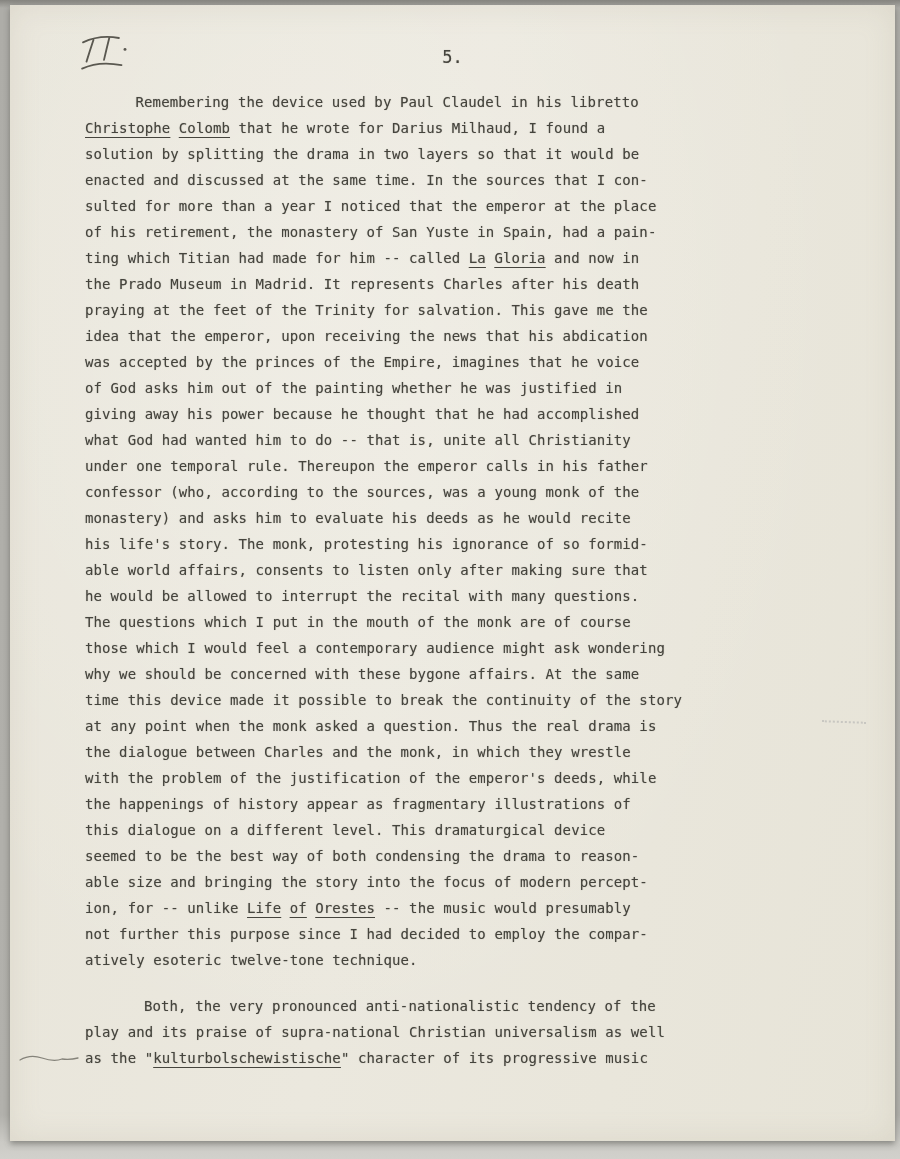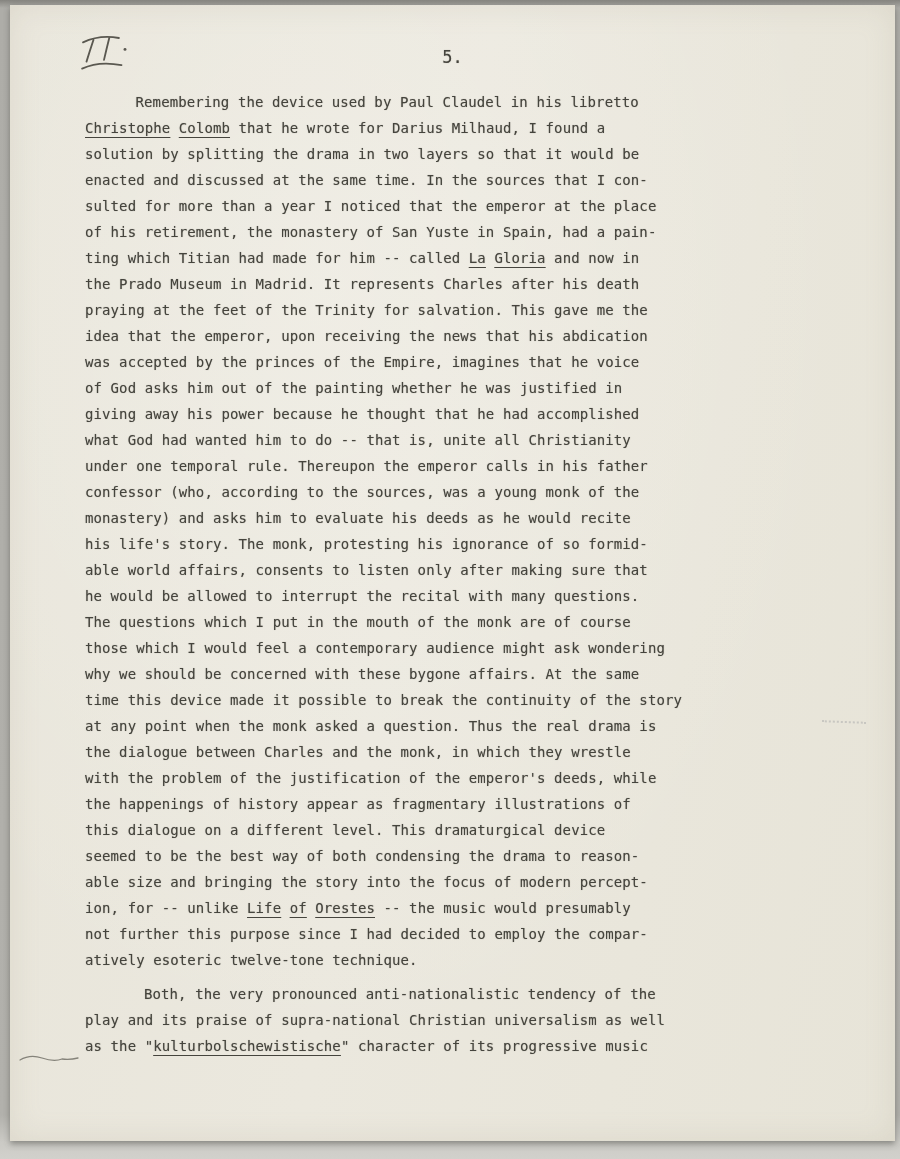--- a/index.html
+++ b/index.html
@@ -16,21 +16,21 @@
     box-shadow:0 3px 6px rgba(55,55,50,0.45), inset 0 0 30px rgba(160,152,130,0.18);
   }
   .textblock{
     position:absolute;left:75px;top:84px;width:786px;
     font-size:14px;line-height:26px;color:#45443d;
     text-shadow:0 0 1px rgba(70,68,60,0.45);
     letter-spacing:0.1px;
     white-space:pre;
   }
   .para{margin:0;}
-  .para + .para{margin-top:8px;}
+  .para + .para{margin-top:20px;}
   .tline{height:26px;}
   .u{text-decoration:underline;text-underline-offset:4px;text-decoration-thickness:1.4px;}
   .page-number{
     position:absolute;left:0;top:42px;width:100%;text-align:center;
     font-size:17px;color:#45443d;text-shadow:0 0 1px rgba(70,68,60,0.45);
   }
   .numeral{position:absolute;left:66px;top:22px;width:56px;height:50px;}
   .numeral svg{width:100%;height:100%;}
   .sr{position:absolute;width:1px;height:1px;overflow:hidden;clip:rect(0 0 0 0);}
   .squiggle{position:absolute;left:8px;top:1046px;width:62px;height:16px;}

